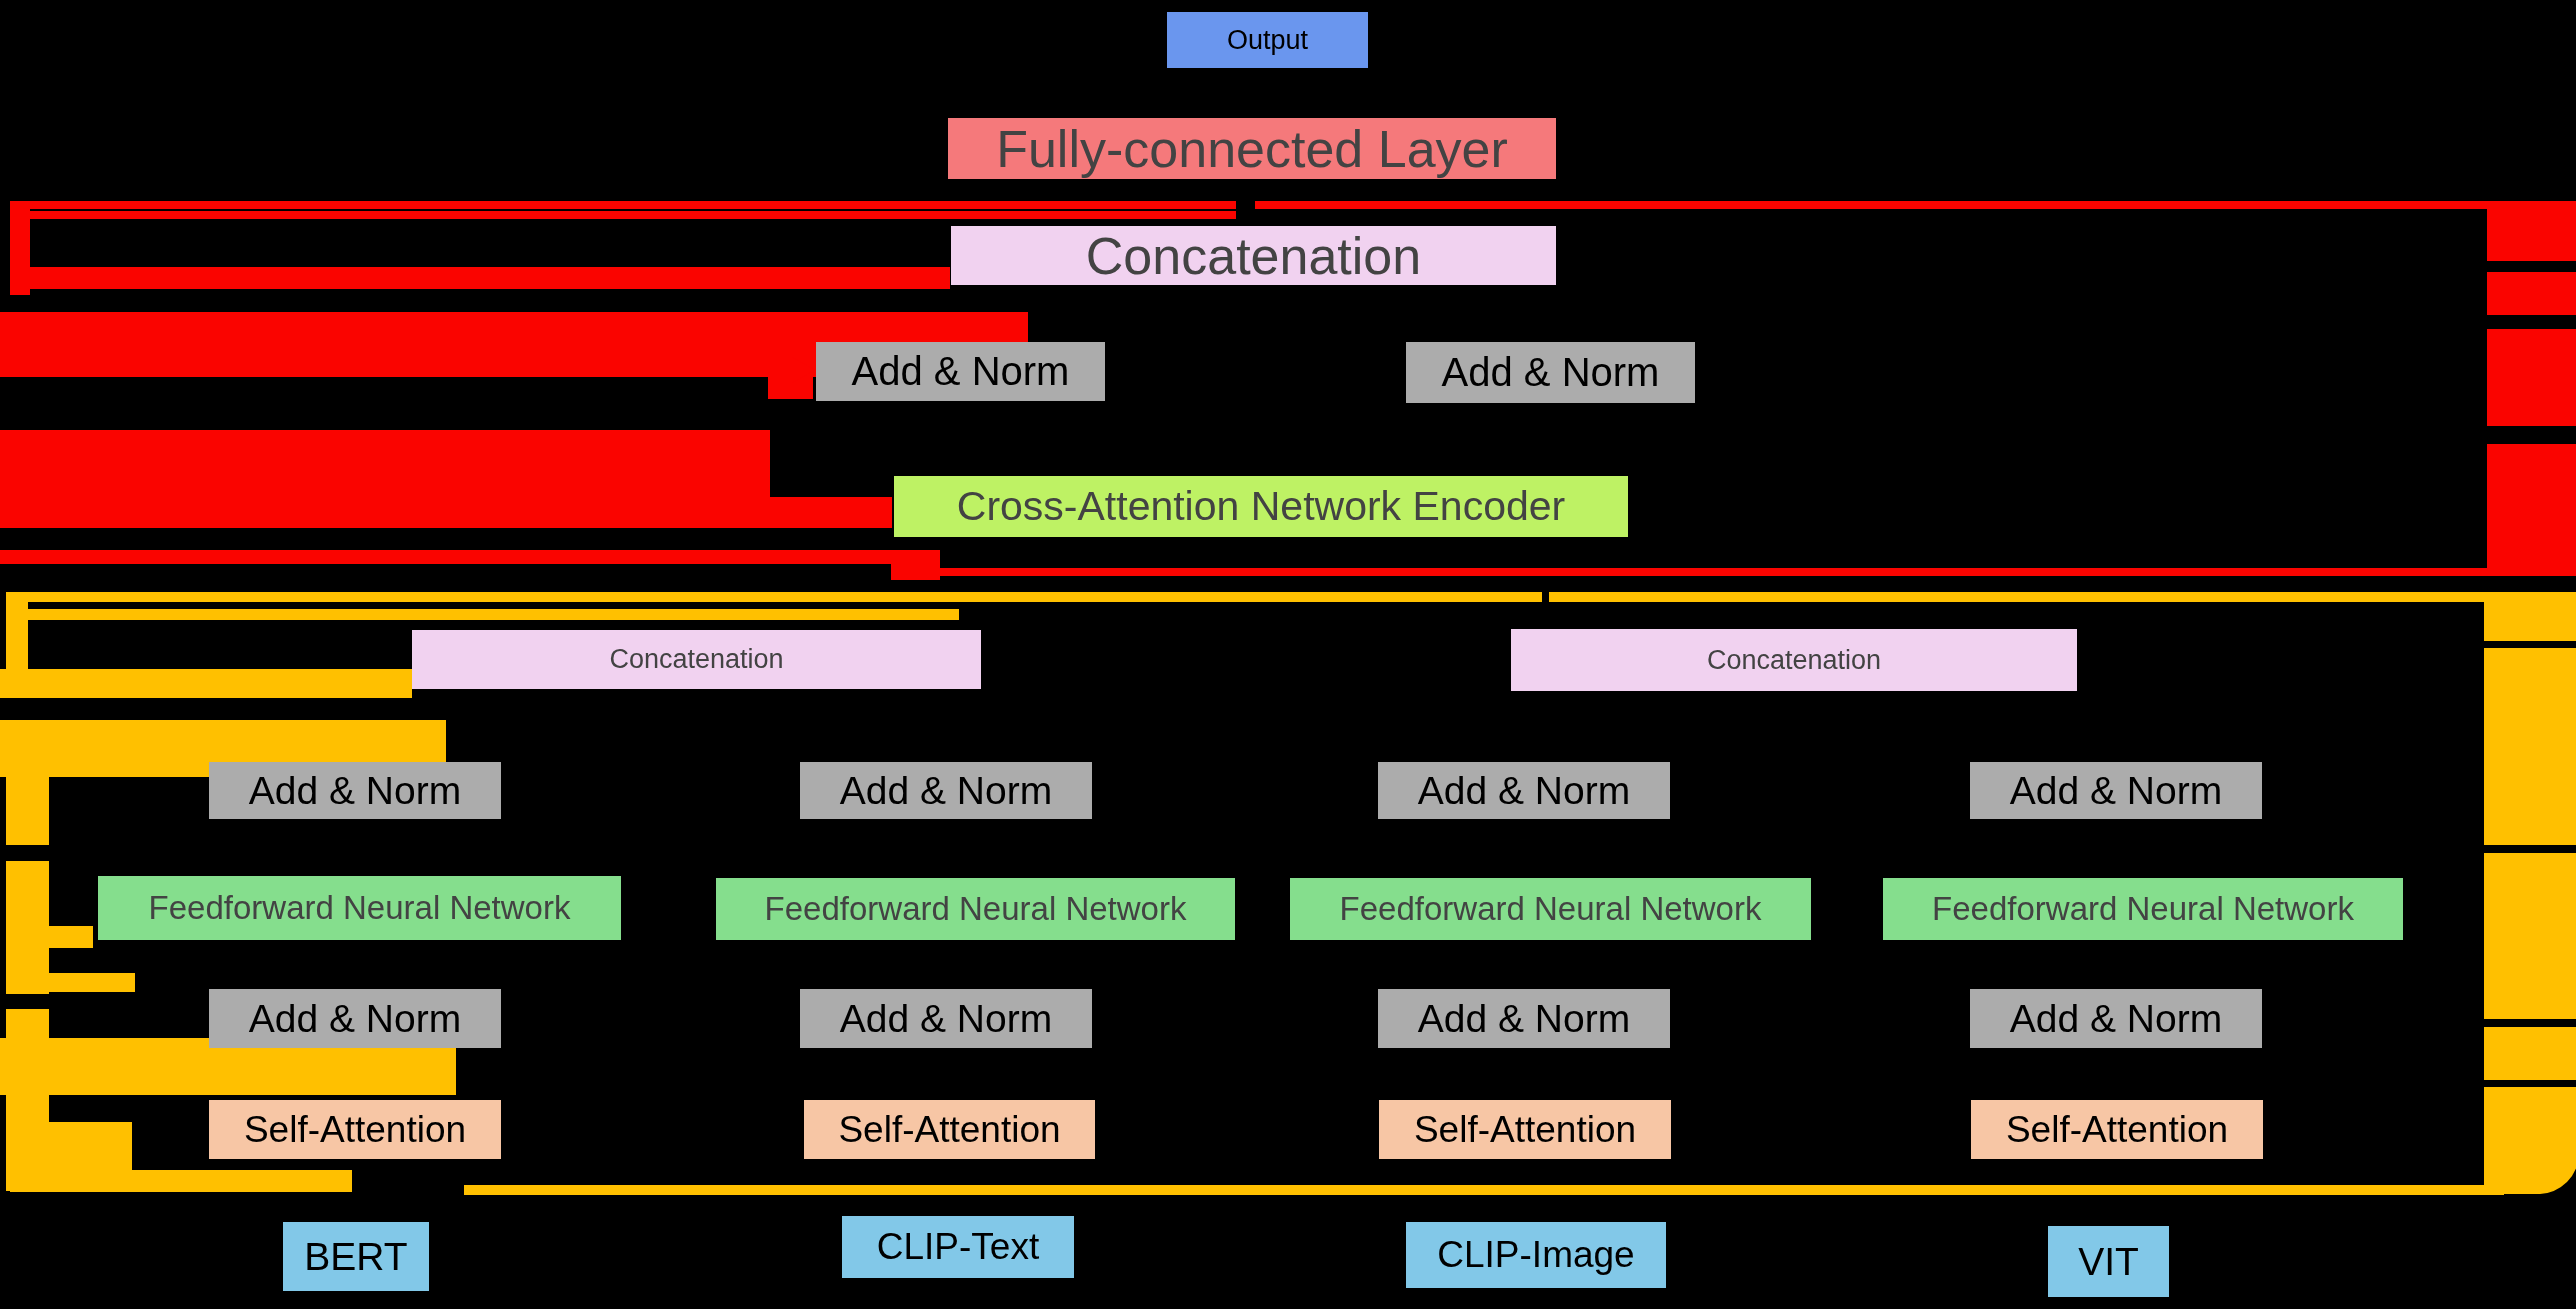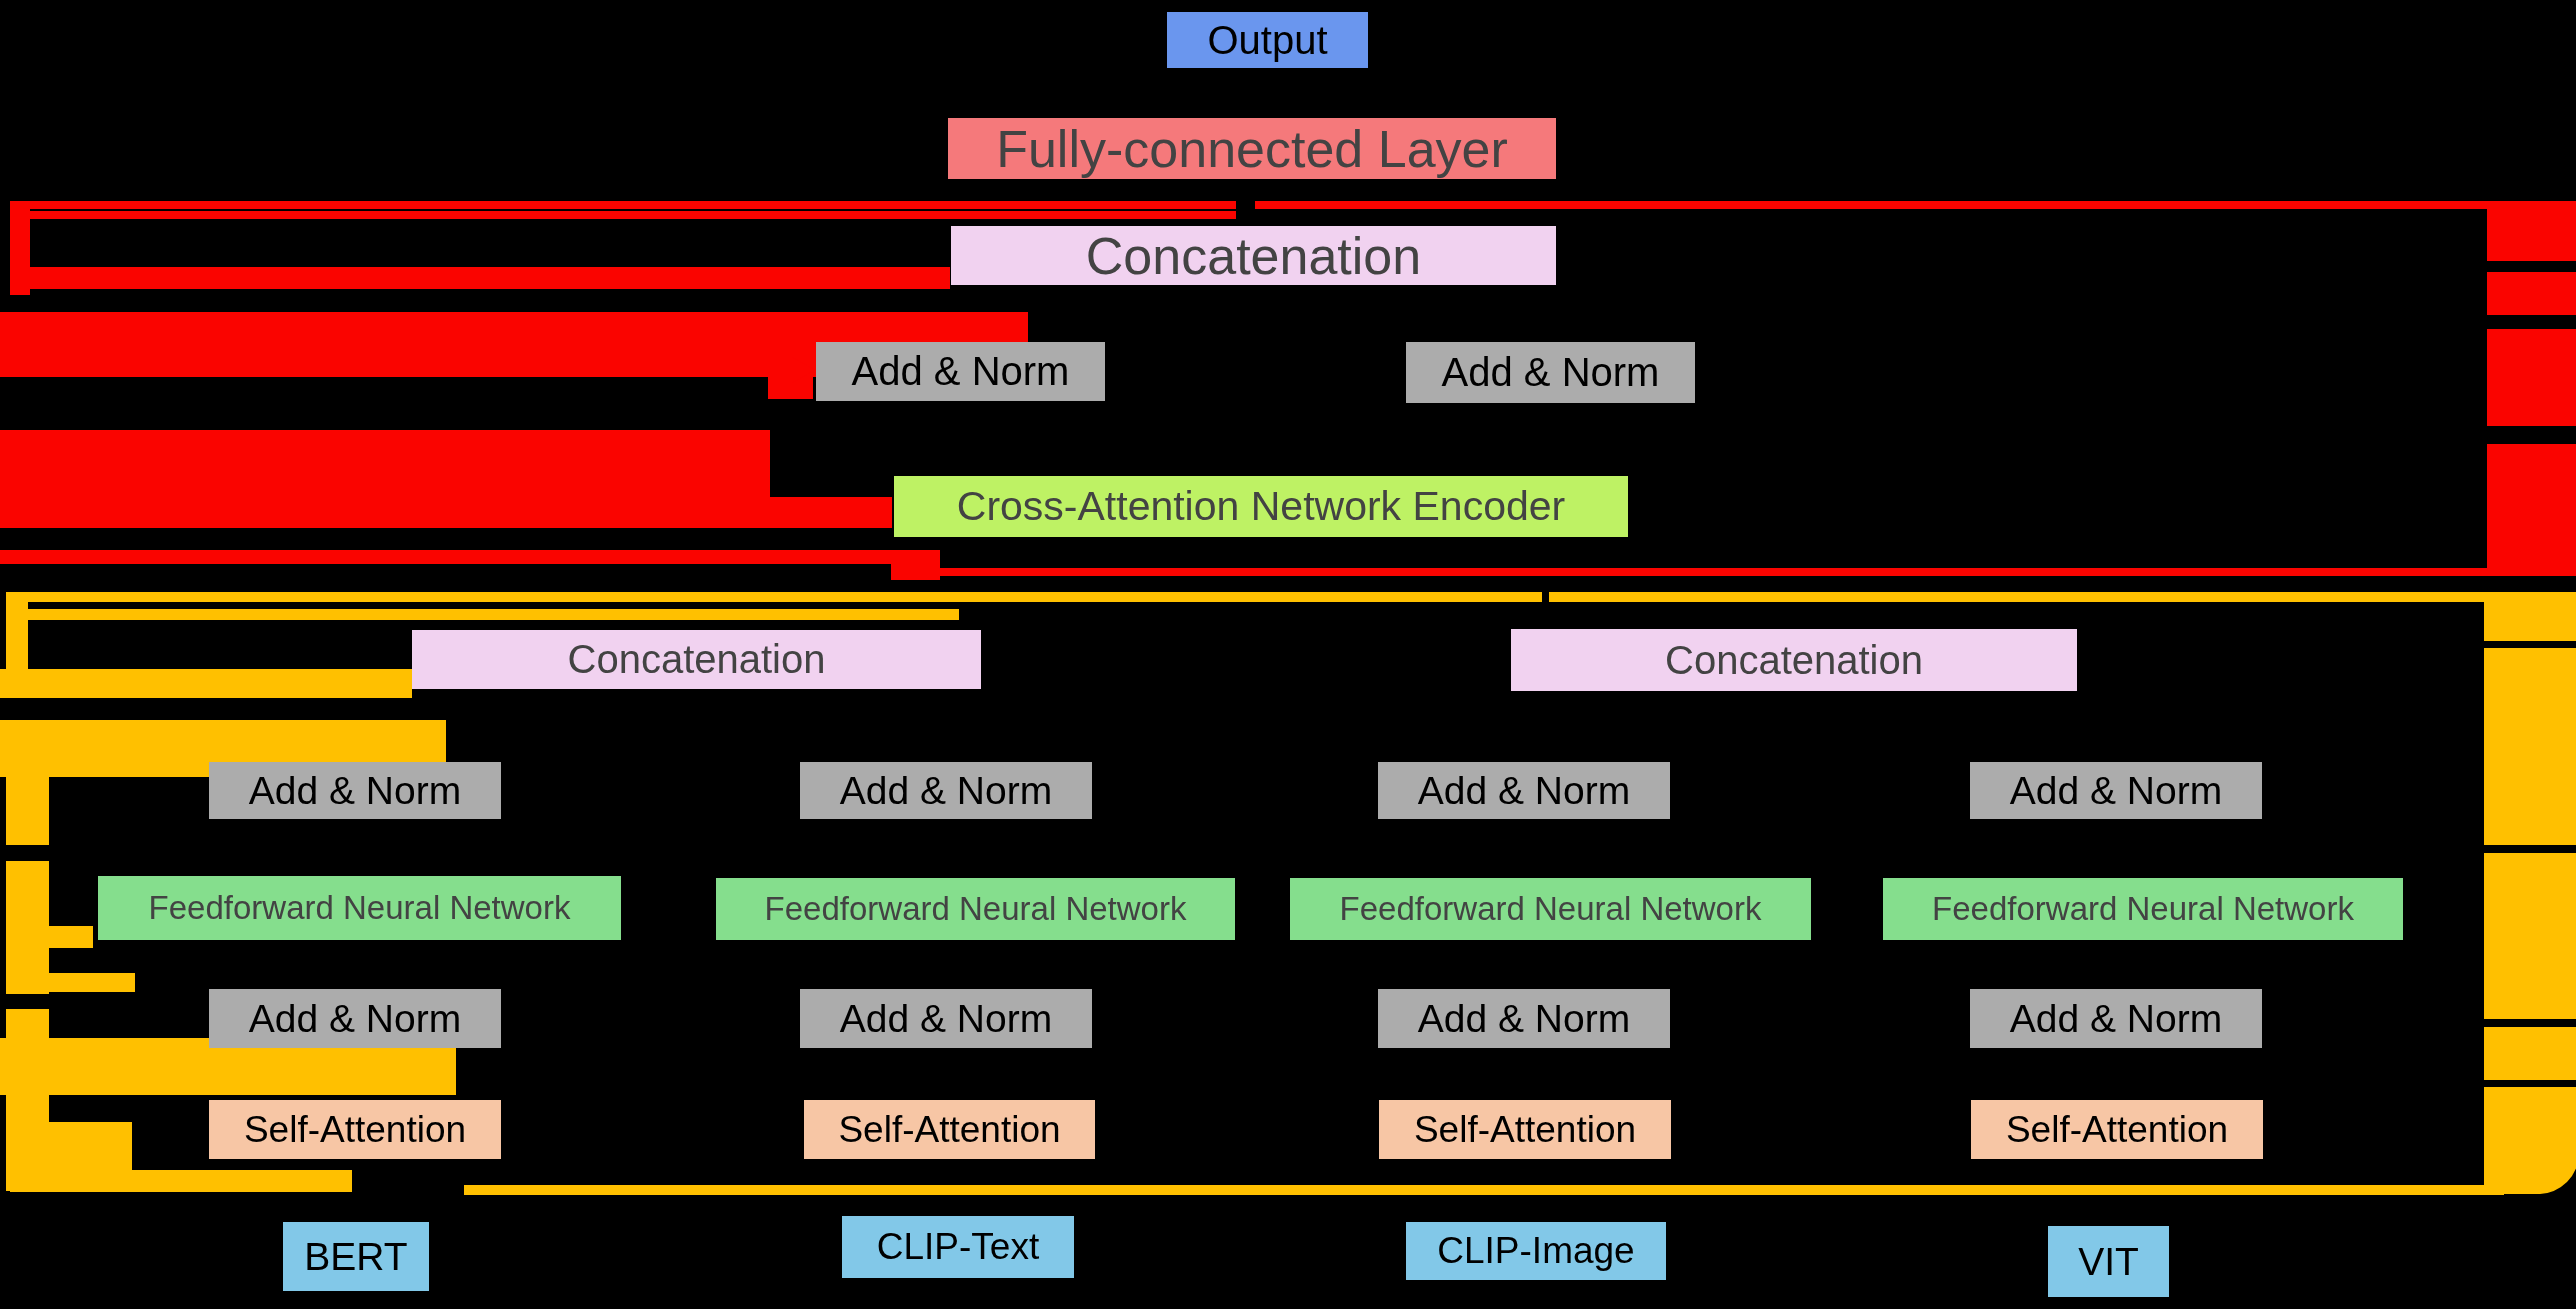--- a/index.html
+++ b/index.html
@@ -2,21 +2,21 @@
 <html style="font-size:8.2px"><head>
 <meta charset="utf-8">
 <style>
   html,body{margin:0;padding:0;background:#000;}
   #canvas{position:relative;width:2805px;height:1310px;overflow:hidden;
           font-family:"Liberation Sans","DejaVu Sans",sans-serif;}
   .cn{position:absolute;z-index:1;}
   .box{position:absolute;z-index:2;display:flex;align-items:center;justify-content:center;
        text-align:center;white-space:nowrap;color:#000;}
   .t-dark{color:#434343;}
-  .fs84{font-size:52px;} .fs82{font-size:40px;} .fs80{font-size:41px;}
+  .fs84{font-size:52px;} .fs82{font-size:27px;} .fs80{font-size:41px;}
   .fs78{font-size:40px;} .fs76{font-size:39px;} .fs72{font-size:37px;} .fs64{font-size:33px;}
   .arrow-r{position:absolute;z-index:1;width:0;height:0;
            border-top:13.4px solid transparent;border-bottom:13.4px solid transparent;}
 </style>
 </head>
 <body>
 
 <div id="canvas" style="background-color: rgb(0, 0, 0);">
 
   <div class="cn" style="left: 10.3px; top: 201px; width: 1226px; height: 7.7px; background-color: rgb(250, 4, 0);"></div>
@@ -89,17 +89,17 @@
   <div class="box fs76" style="left: 1378px; top: 989px; width: 292px; height: 59px; background-color: rgb(172, 172, 172);">Add &amp; Norm</div>
   <div class="box fs76" style="left: 1970px; top: 989px; width: 292px; height: 59px; background-color: rgb(172, 172, 172);">Add &amp; Norm</div>
 
   <div class="box fs72" style="left: 209px; top: 1100px; width: 292px; height: 59px; background-color: rgb(247, 198, 165);">Self-Attention</div>
   <div class="box fs72" style="left: 804px; top: 1100px; width: 291px; height: 59px; background-color: rgb(247, 198, 165);">Self-Attention</div>
   <div class="box fs72" style="left: 1379px; top: 1100px; width: 292px; height: 59px; background-color: rgb(247, 198, 165);">Self-Attention</div>
   <div class="box fs72" style="left: 1971px; top: 1100px; width: 292px; height: 59px; background-color: rgb(247, 198, 165);">Self-Attention</div>
 
   <div class="box fs76" style="left: 283px; top: 1222px; width: 146px; height: 69px; background-color: rgb(130, 200, 232);">BERT</div>
   <div class="box fs72" style="left: 842px; top: 1216px; width: 232px; height: 62px; background-color: rgb(130, 200, 232);">CLIP-Text</div>
-  <div class="box fs72" style="left: 1406px; top: 1222px; width: 260px; height: 58px; background-color: rgb(130, 200, 232);">CLIP-Image</div>
+  <div class="box fs72" style="left: 1406px; top: 1222px; width: 260px; height: 66px; background-color: rgb(130, 200, 232);">CLIP-Image</div>
   <div class="box fs76" style="left: 2048px; top: 1226px; width: 121px; height: 71px; background-color: rgb(130, 200, 232);">VIT</div>
 
 </div>
 
 
 </body></html>

